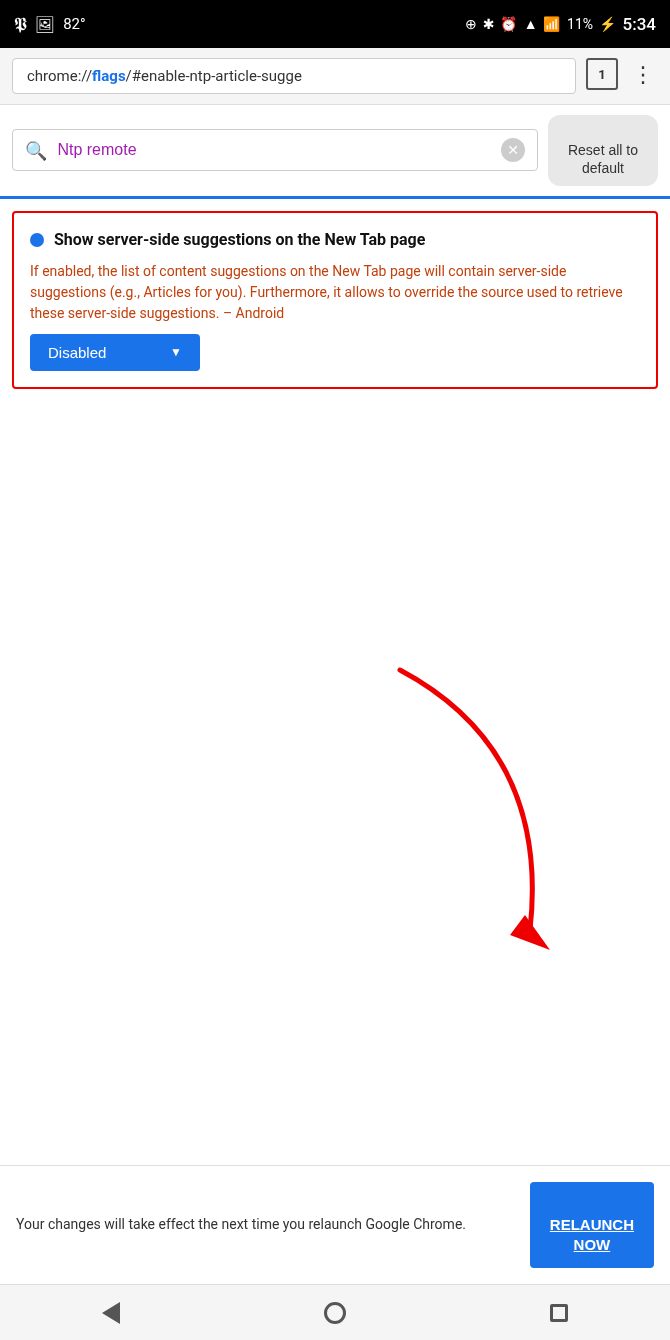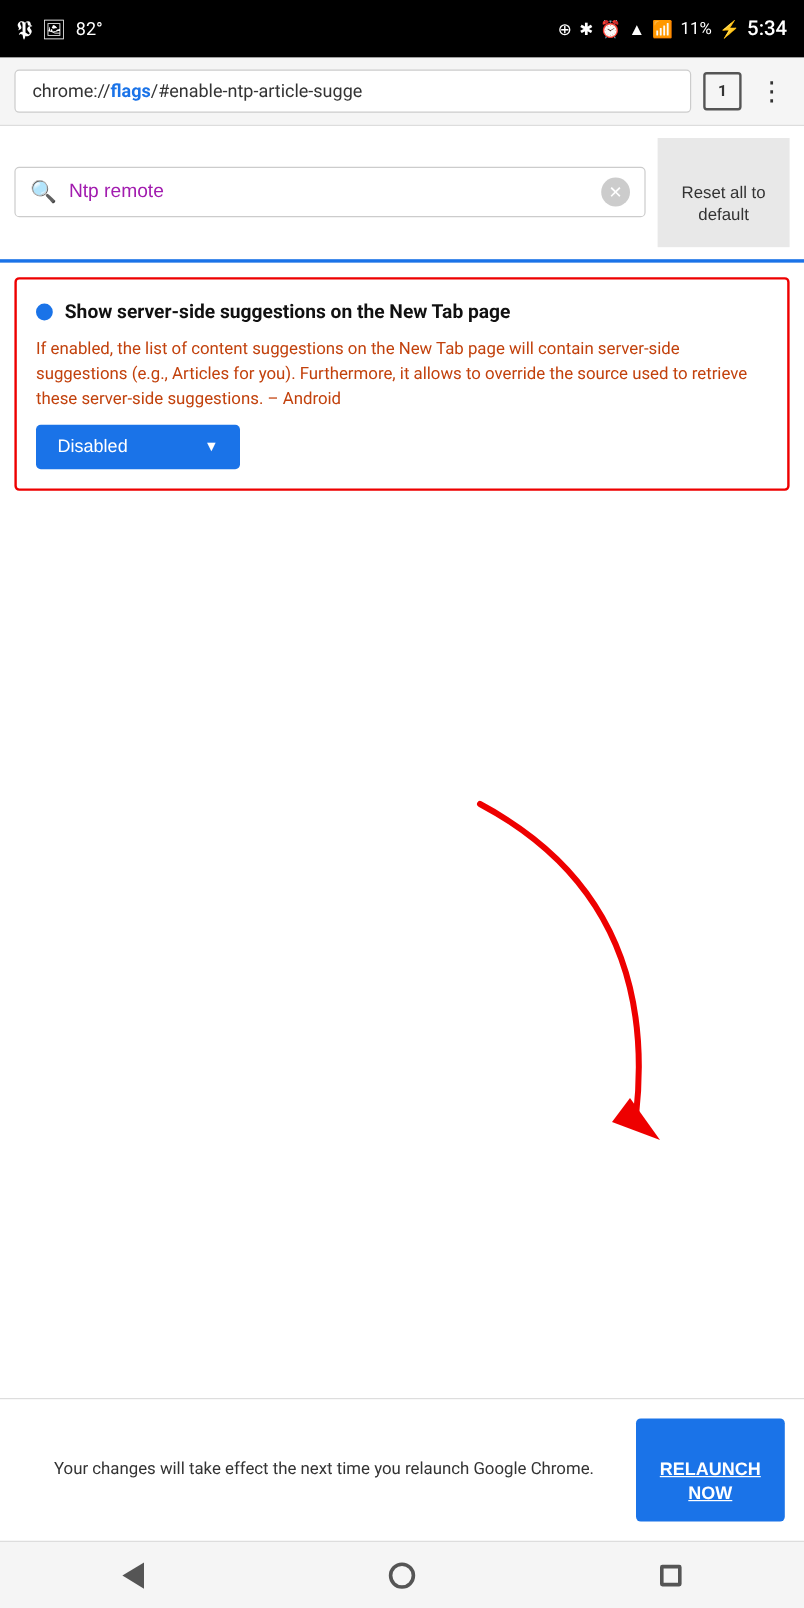--- a/index.html
+++ b/index.html
@@ -37,21 +37,21 @@
     .status-time {
       font-size: 17px;
       font-weight: 500;
     }
 
     
     .address-bar-container {
       background: #f5f5f5;
       padding: 10px 12px;
       display: flex;
-      align-items: center;
+      align-items: flex-start;
       gap: 10px;
       border-bottom: 1px solid #ddd;
     }
     .address-bar {
       flex: 1;
       background: #fff;
       border: 1px solid #ccc;
       border-radius: 4px;
       padding: 8px 14px;
       font-size: 15px;
@@ -130,22 +130,22 @@
       background: #ccc;
       display: flex;
       align-items: center;
       justify-content: center;
       font-size: 14px;
       color: #fff;
     }
     .reset-btn {
       background: #e8e8e8;
       border: none;
-      border-radius: 0;
-      padding: 18px 16px;
+      border-radius: 12px;
+      padding: 8px 16px;
       font-size: 14px;
       color: #333;
       cursor: pointer;
       white-space: pre-line;
       text-align: center;
       line-height: 1.3;
       min-width: 110px;
     }
 
     
@@ -239,21 +239,20 @@
       display: flex;
       align-items: center;
       justify-content: space-between;
       gap: 14px;
     }
     .bottom-banner-text {
       font-size: 14px;
       color: #333;
       line-height: 1.4;
       flex: 1;
-      margin-left: 29px;
     }
     .relaunch-btn {
       background: #1a73e8;
       color: #fff;
       border: none;
       border-radius: 4px;
       padding: 14px 20px;
       font-size: 15px;
       font-weight: bold;
       cursor: pointer;

